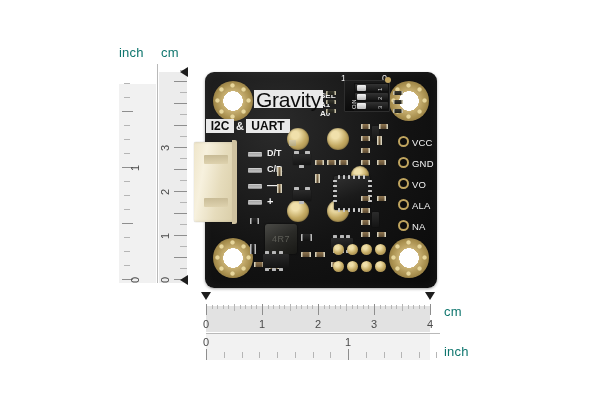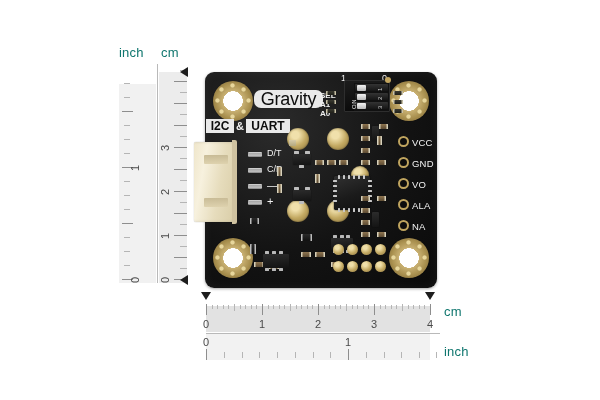--- a/index.html
+++ b/index.html
@@ -115,21 +115,21 @@
   #conn .lip{
     position:absolute;right:-1px;top:-2px;width:5px;height:84px;
     background:#cfc2a0;border-radius:0 2px 2px 0;
   }
   .connpin{
     position:absolute;width:14px;height:5px;
     background:linear-gradient(180deg,#dcdcdc,#9a9a9a 40%,#cfcfcf 60%,#7e7e7e);
     border-radius:1px;
   }
   .connlabel{
-    position:absolute;color:#f2f2f2;font-size:9px;white-space:nowrap;
+    position:absolute;color:#f2f2f2;font-size:9px;white-space:nowrap;font-weight:bold;
   }
 
   
   #dip{
     position:absolute;left:139px;top:8px;width:46px;height:32px;
     background:linear-gradient(170deg,#1d1d1d,#070707);
     border:1px solid #2e2e2e;border-radius:1px;box-sizing:border-box;
   }
   #dip .sbody{
     position:absolute;left:9px;top:2px;width:35px;height:28px;
@@ -381,21 +381,21 @@
       <div class="via" style="left:17px;top:2px;"></div>
       <div class="via" style="left:28px;top:6px;"></div>
       <div class="via" style="left:33px;top:17px;"></div>
       <div class="via" style="left:28px;top:28px;"></div>
       <div class="via" style="left:17px;top:33px;"></div>
       <div class="via" style="left:6px;top:28px;"></div>
       <div class="via" style="left:2px;top:17px;"></div>
       <div class="via" style="left:6px;top:6px;"></div>
     </div>
 
-    <div class="silk-inv" style="left:49px;top:18px;width:69px;height:18px;font-size:18px;letter-spacing:-.2px;border-radius:7px;">Gravity</div>
+    <div class="silk-inv" style="left:49px;top:18px;width:69px;height:18px;font-size:21px;letter-spacing:-.2px;">Gravity</div>
 
     <div class="silk-inv" style="left:1px;top:47px;width:28px;height:14px;font-size:12px;font-weight:bold;">I2C</div>
     <div class="silk-amp" style="left:31px;top:48px;">&amp;</div>
     <div class="silk-inv" style="left:41px;top:47px;width:44px;height:14px;font-size:12px;font-weight:bold;">UART</div>
 
     <div class="silk-txt" style="left:115px;top:20px;font-size:8px;font-weight:bold;">SEL</div>
     <div class="silk-txt" style="left:115px;top:29px;font-size:8px;font-weight:bold;">A1</div>
     <div class="silk-txt" style="left:115px;top:38px;font-size:8px;font-weight:bold;">A0</div>
 
     <div class="silk-txt" style="left:136px;top:2px;font-size:9px;">1</div>
@@ -511,20 +511,23 @@
     <div class="smd cap" style="left:84px;top:68px;width:7px;height:6px;"></div>
     <div class="smd capbn" style="left:110px;top:88px;width:9px;height:5px;"></div>
     <div class="smd capbn" style="left:122px;top:88px;width:9px;height:5px;"></div>
     <div class="smd capbn" style="left:134px;top:88px;width:9px;height:5px;"></div>
     <div class="smd capbn" style="left:72px;top:95px;width:5px;height:9px;"></div>
     <div class="smd capbn" style="left:72px;top:112px;width:5px;height:9px;"></div>
     <div class="smd capbn" style="left:110px;top:102px;width:5px;height:9px;"></div>
 
     <div class="smd blk" style="left:45px;top:146px;width:9px;height:6px;"></div>
     <div class="smd blk" style="left:45px;top:172px;width:6px;height:10px;"></div>
+    <div id="ind">
+      <span>4R7</span>
+    </div>
     <div class="smd blk" style="left:96px;top:162px;width:11px;height:7px;"></div>
     <div class="smd capbn" style="left:96px;top:180px;width:10px;height:5px;"></div>
     <div class="smd capbn" style="left:110px;top:180px;width:10px;height:5px;"></div>
     <div class="smd capbn" style="left:49px;top:190px;width:10px;height:5px;"></div>
     <div class="smd capbn" style="left:64px;top:192px;width:10px;height:5px;"></div>
 
     <div class="soic" style="left:58px;top:182px;width:26px;height:14px;">
       <div class="soicpin" style="left:2px;top:-3px;width:4px;height:3px;"></div>
       <div class="soicpin" style="left:9px;top:-3px;width:4px;height:3px;"></div>
       <div class="soicpin" style="left:16px;top:-3px;width:4px;height:3px;"></div>

